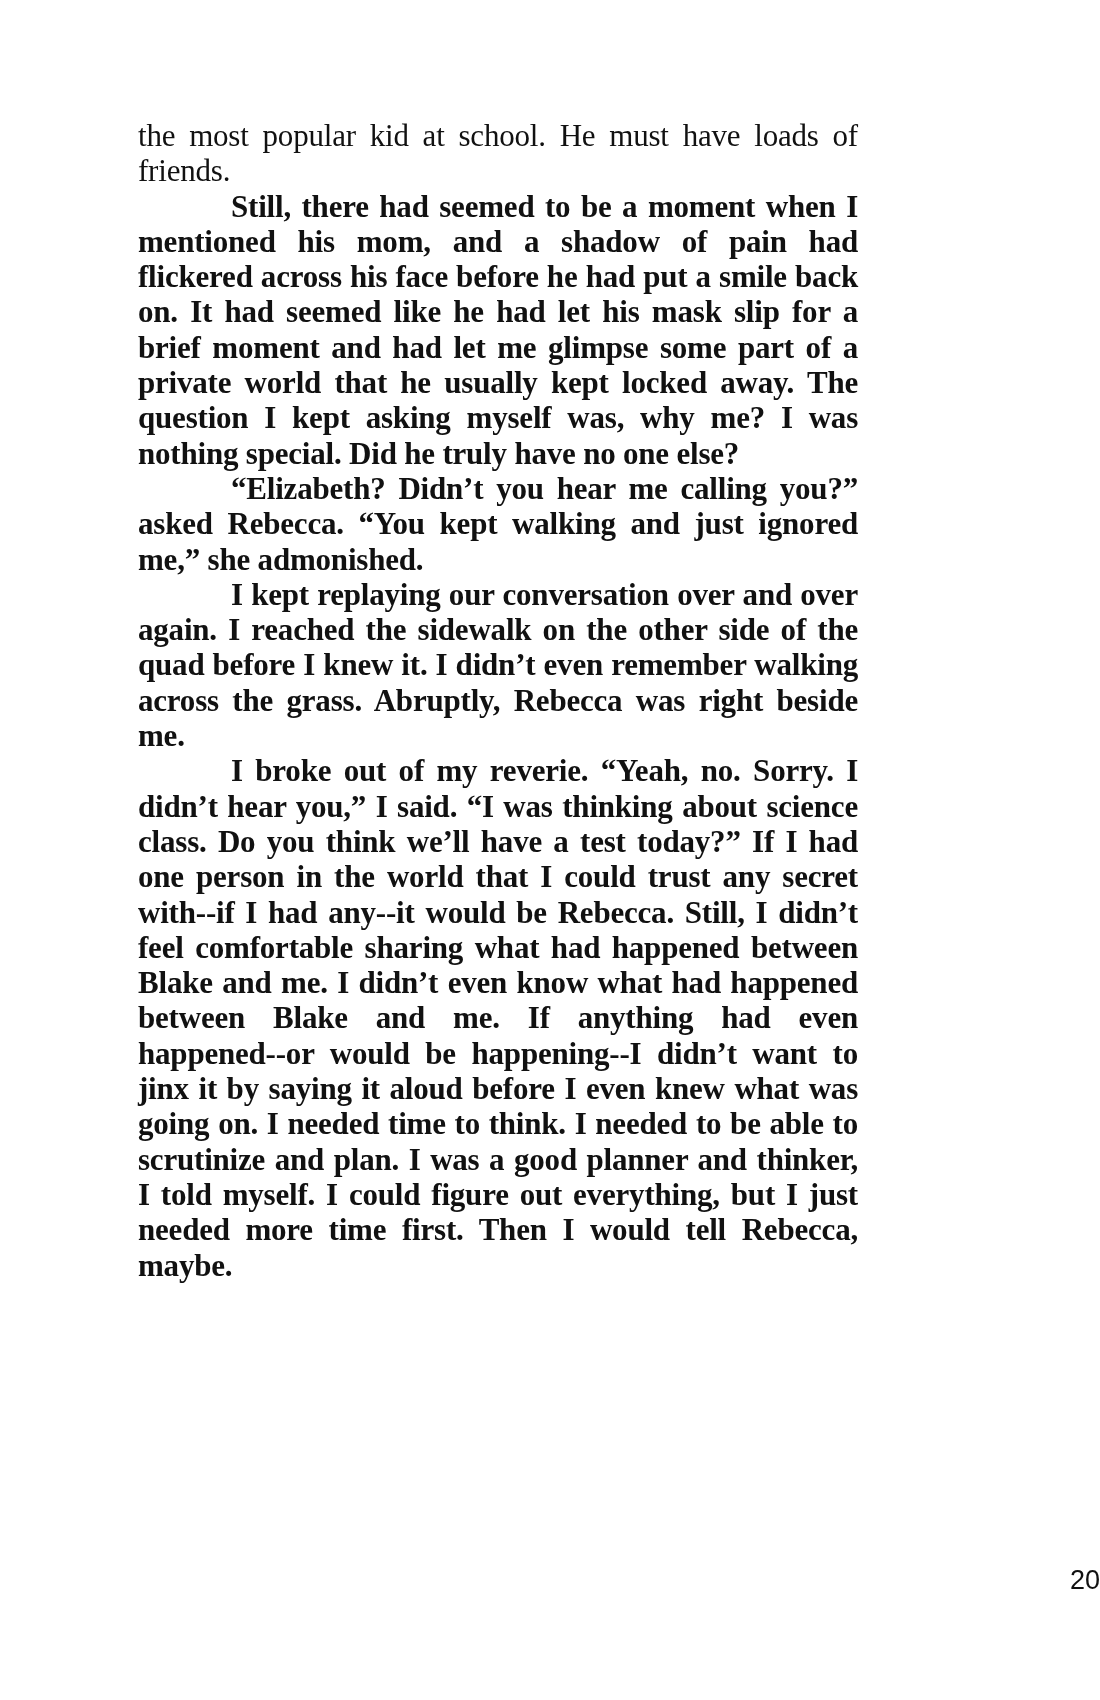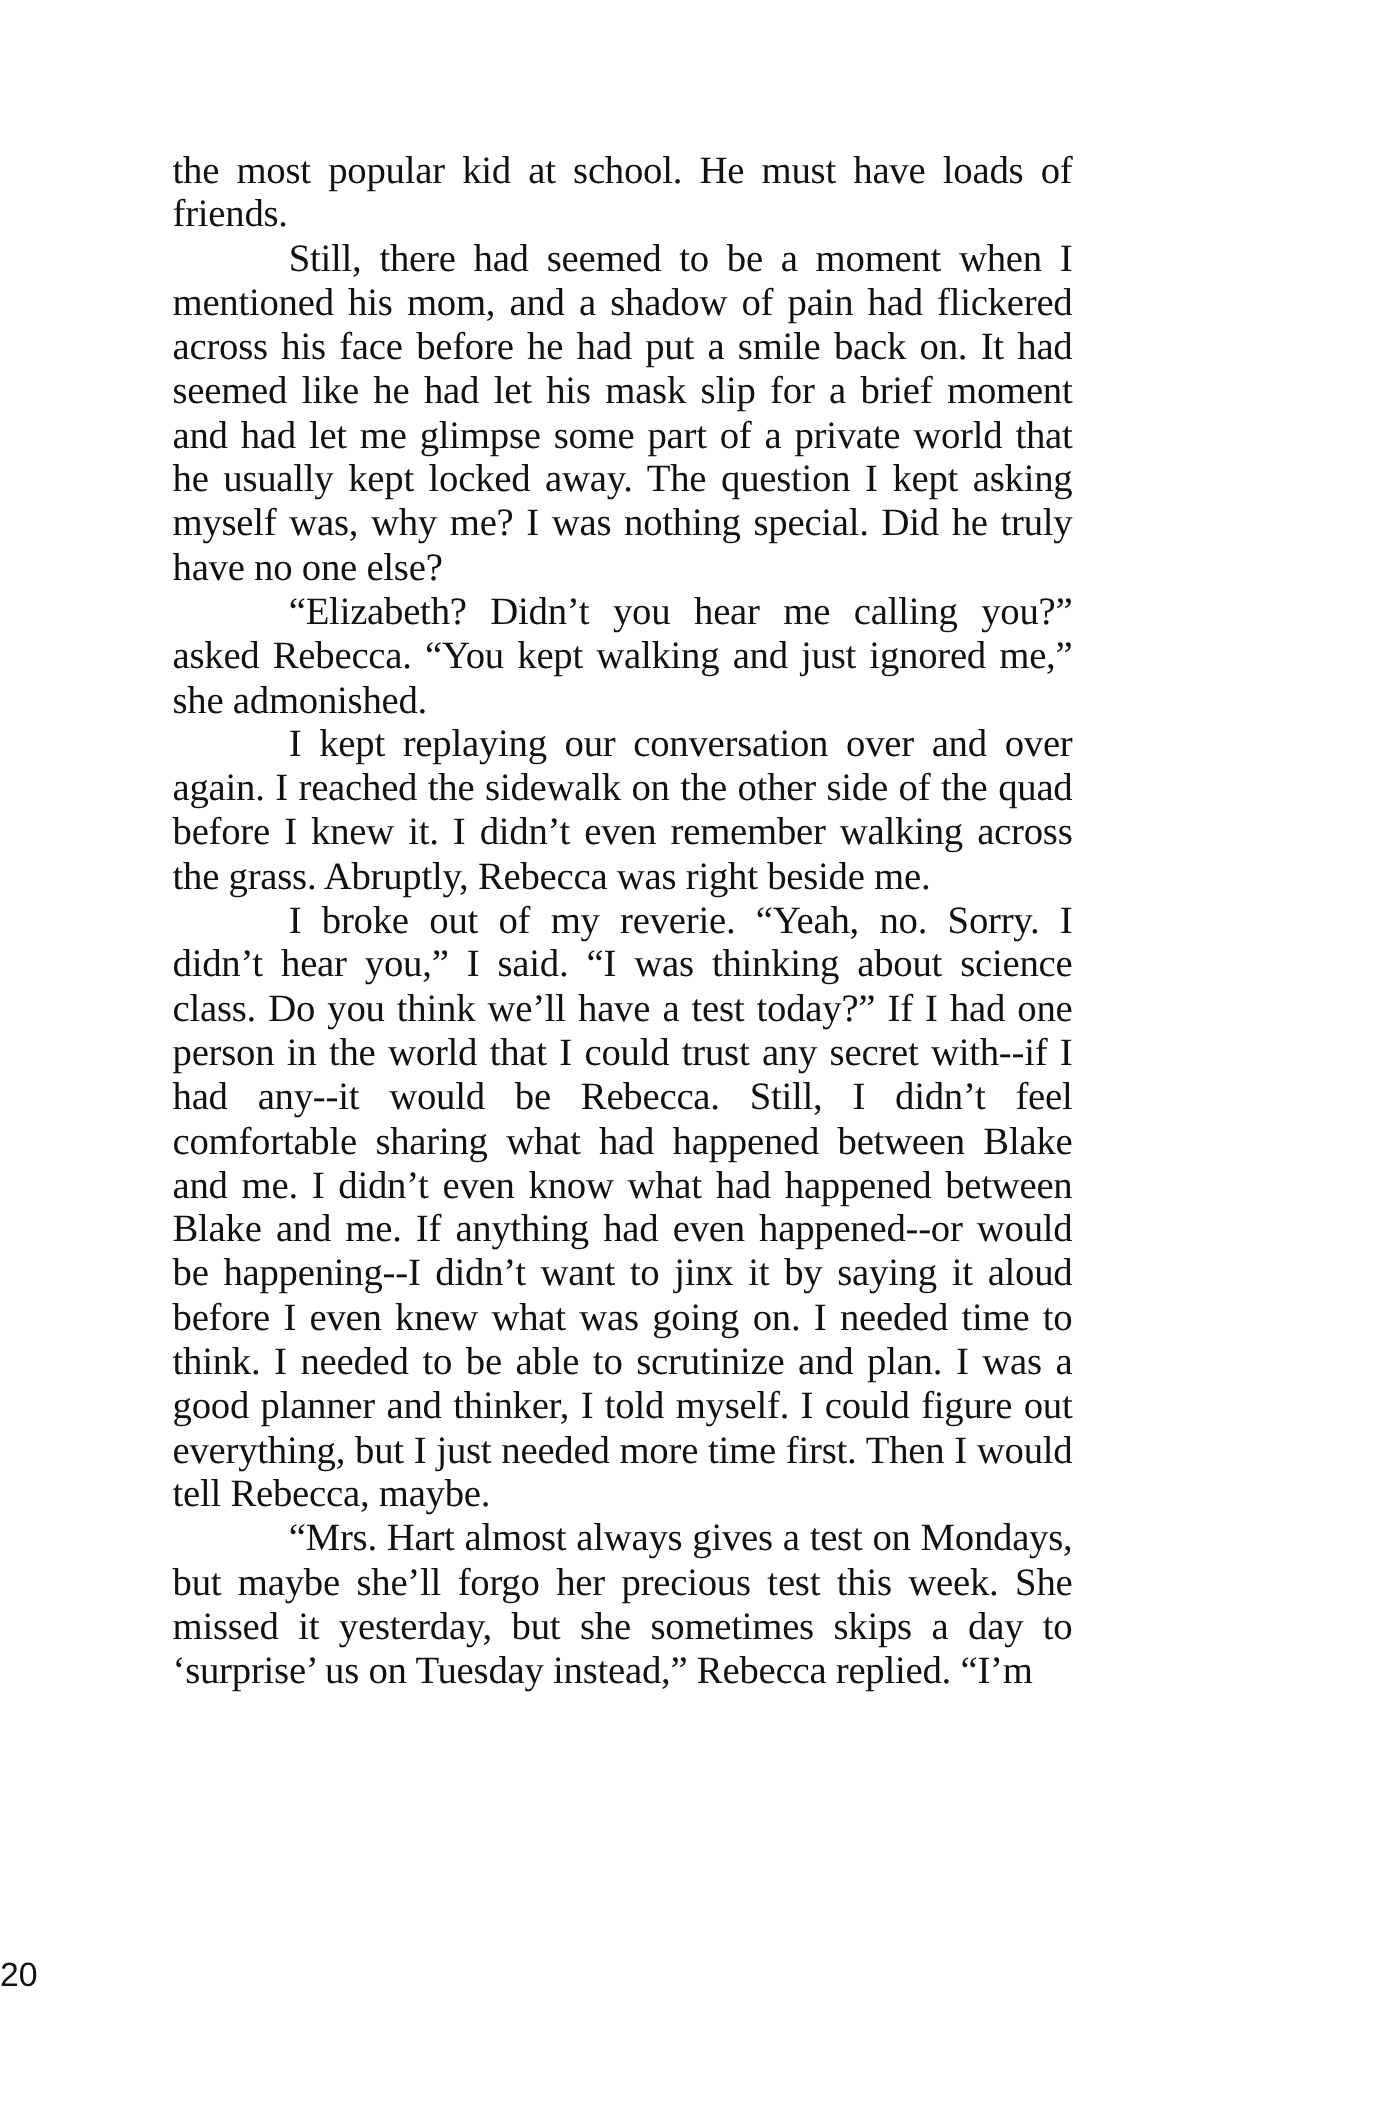--- a/index.html
+++ b/index.html
@@ -10,37 +10,36 @@
     top: 118px;
     width: 720px;
     font-family: "Liberation Serif", "DejaVu Serif", serif;
     font-size: 31px;
     line-height: 35.3px;
     color: #111111;
     text-align: justify;
     letter-spacing: -0.2px;
   }
   .page p { margin: 0; }
-  .page p.indent { text-indent: 93px; }
+  .page p.indent { text-indent: 93px; font-weight: bold; }
   .page-number {
     position: absolute;
     left: 0;
     width: 1100px;
     top: 1565px;
-    text-align: left;
+    text-align: right;
     font-family: "Liberation Sans", "DejaVu Sans", sans-serif;
     font-size: 27px;
     color: #111111;
   }
 </style>
 </head>
 <body>
 
 <div class="page">
   <p>the most popular kid at school. He must have loads of friends.</p>
   <p class="indent">Still, there had seemed to be a moment when I mentioned his mom, and a shadow of pain had flickered across his face before he had put a smile back on. It had seemed like he had let his mask slip for a brief moment and had let me glimpse some part of a private world that he usually kept locked away. The question I kept asking myself was, why me? I was nothing special. Did he truly have no one else?</p>
   <p class="indent">“Elizabeth? Didn’t you hear me calling you?” asked Rebecca. “You kept walking and just ignored me,” she admonished.</p>
   <p class="indent">I kept replaying our conversation over and over again. I reached the sidewalk on the other side of the quad before I knew it. I didn’t even remember walking across the grass. Abruptly, Rebecca was right beside me.</p>
   <p class="indent">I broke out of my reverie. “Yeah, no. Sorry. I didn’t hear you,” I said. “I was thinking about science class. Do you think we’ll have a test today?” If I had one person in the world that I could trust any secret with--if I had any--it would be Rebecca. Still, I didn’t feel comfortable sharing what had happened between Blake and me. I didn’t even know what had happened between Blake and me. If anything had even happened--or would be happening--I didn’t want to jinx it by saying it aloud before I even knew what was going on. I needed time to think. I needed to be able to scrutinize and plan. I was a good planner and thinker, I told myself. I could figure out everything, but I just needed more time first. Then I would tell Rebecca, maybe.</p>
-  <p class="indent">“Mrs. Hart almost always gives a test on Mondays, but maybe she’ll forgo her precious test this week. She missed it yesterday, but she sometimes skips a day to ‘surprise’ us on Tuesday instead,” Rebecca replied. “I’m</p>
 </div>
 
 <div class="page-number">20</div>
 
 </body></html>

